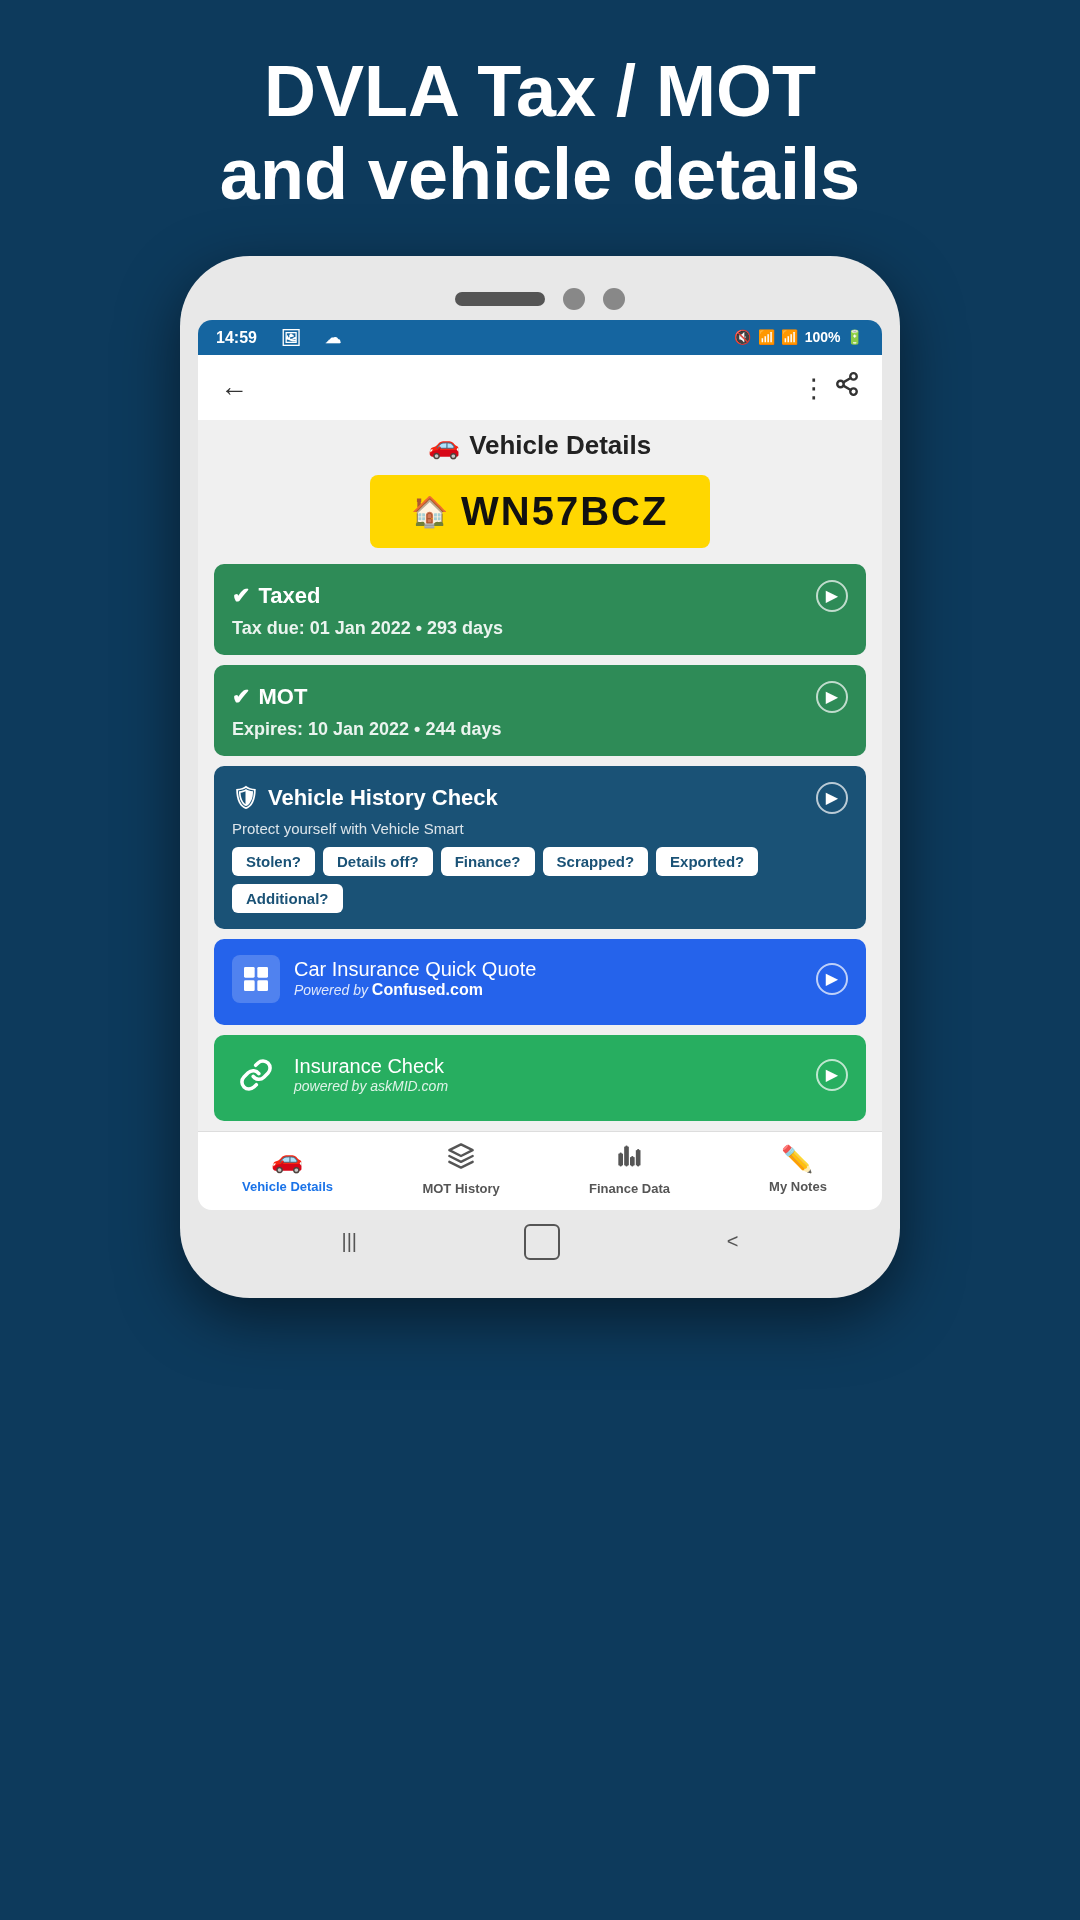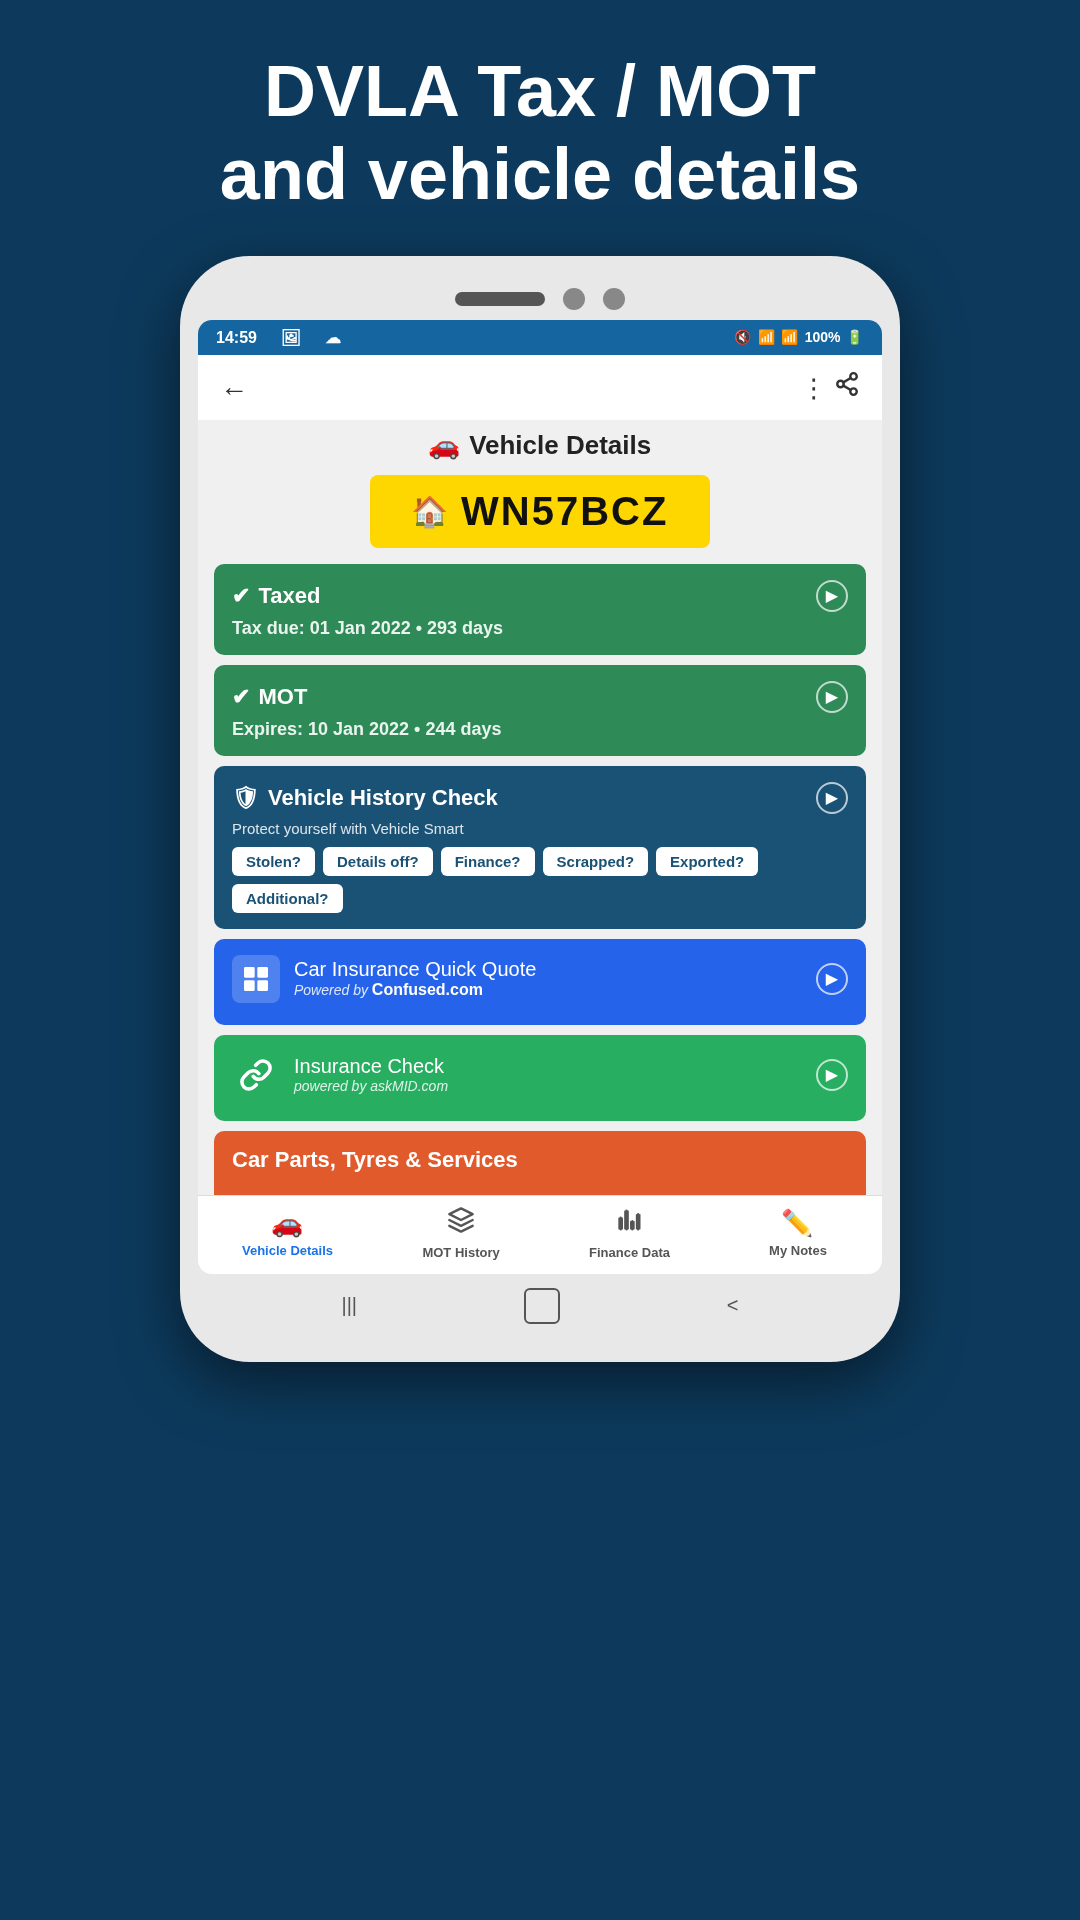--- a/index.html
+++ b/index.html
@@ -437,27 +437,20 @@
             </div>
             <div class="card-text-block">
               <div class="card-title-sm">Insurance Check</div>
               <div class="card-subtitle-sm">powered by askMID.com</div>
             </div>
           </div>
           <div class="arrow-circle">▶</div>
         </div>
       </div>
 
-      <div class="card card-orange card-partial">
-        <div class="card-header">
-          <div class="card-title">
-            <span>Car Parts, Tyres &amp; Services</span>
-          </div>
-        </div>
-      </div>
     </div>
 
     <div class="bottom-nav">
       <div class="nav-item active">
         <span class="nav-icon">🚗</span>
         <span class="nav-label">Vehicle Details</span>
       </div>
       <div class="nav-item">
         <span class="nav-icon">
           <svg width="28" height="28" viewBox="0 0 24 24" fill="none" stroke="#555" stroke-width="2" stroke-linecap="round" stroke-linejoin="round">

